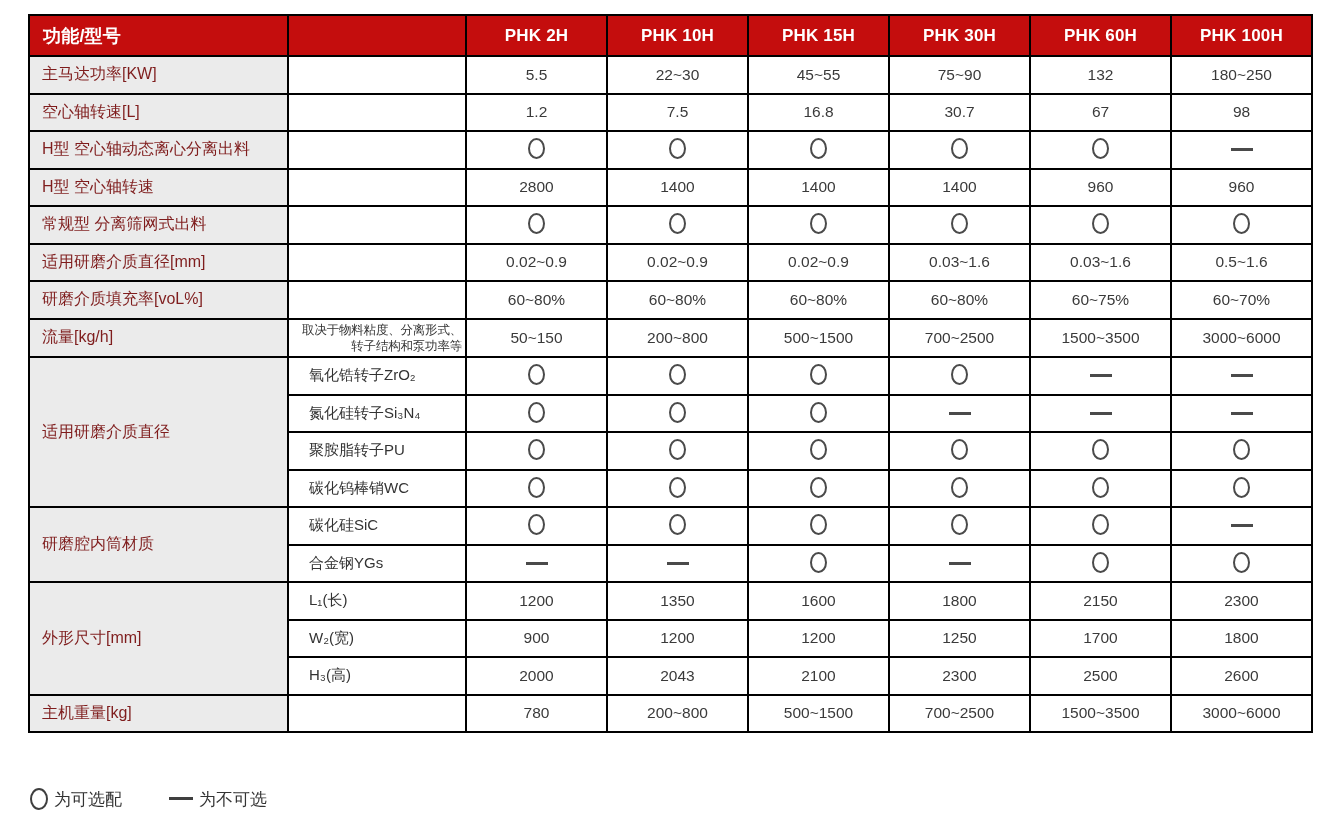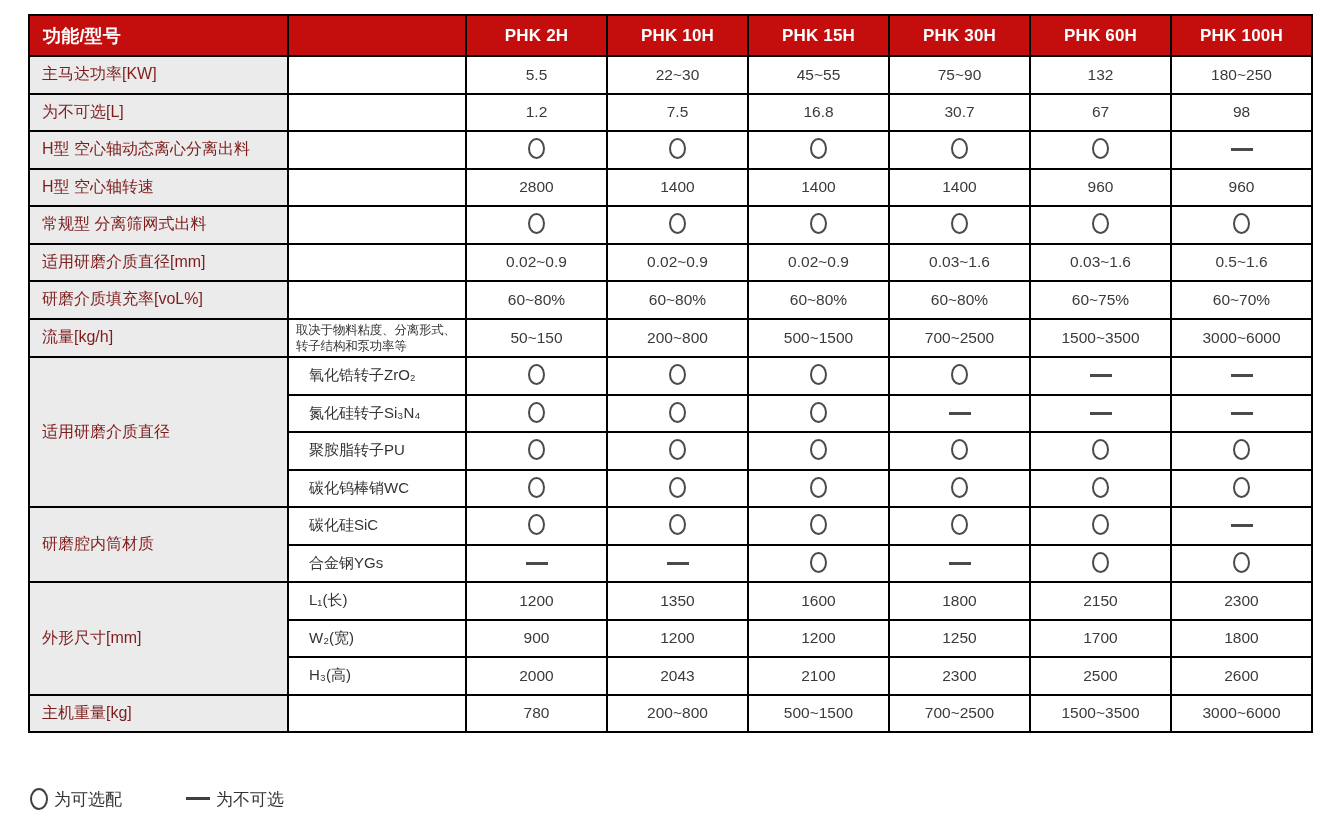--- a/index.html
+++ b/index.html
@@ -31,36 +31,37 @@
   td.rowlabel {
     background: #ebebeb; text-align: left; padding-left: 12px;
     font-size: 16px; color: #7f1d1d;
   }
   td.sublabel {
     text-align: left; padding-left: 20px; font-size: 15px; color: #333333;
   }
   td.sublabel.small {
     font-size: 12.5px; line-height: 1.3; padding: 2px 3px 2px 7px;
     letter-spacing: -0.2px;
+    text-align: right;
   }
   td.val { text-align: center; color: #3a3a3a; }
 
   .circle-mark {
     display: inline-block; width: 17px; height: 21px;
     border: 2px solid #4a4a4a; border-radius: 50%;
     vertical-align: middle; margin-top: -2px;
   }
   .dash-mark {
     display: inline-block; width: 22px; height: 3px;
     background: #4a4a4a; vertical-align: middle; margin-top: -2px;
   }
 
   .legend {
     position: absolute; left: 30px; top: 788px;
-    display: flex; align-items: center; gap: 64px;
+    display: flex; align-items: center; gap: 47px;
     font-size: 17px; color: #333333;
   }
   .legend .legend-item { display: inline-flex; align-items: center; gap: 6px; }
   .legend .circle-mark { width: 18px; height: 22px; border-color: #3f3f3f; }
   .legend .dash-mark { width: 24px; background: #3f3f3f; }
 </style>
 </head>
 <body>
 
 <div class="page">
@@ -93,21 +94,21 @@
           <td class="rowlabel">主马达功率[KW]</td>
           <td class="sublabel"></td>
           <td class="val">5.5</td>
           <td class="val">22~30</td>
           <td class="val">45~55</td>
           <td class="val">75~90</td>
           <td class="val">132</td>
           <td class="val">180~250</td>
         </tr>
         <tr>
-          <td class="rowlabel">为不可选[L]</td>
+          <td class="rowlabel">空心轴转速[L]</td>
           <td class="sublabel"></td>
           <td class="val">1.2</td>
           <td class="val">7.5</td>
           <td class="val">16.8</td>
           <td class="val">30.7</td>
           <td class="val">67</td>
           <td class="val">98</td>
         </tr>
         <tr>
           <td class="rowlabel">H型 空心轴动态离心分离出料</td>

